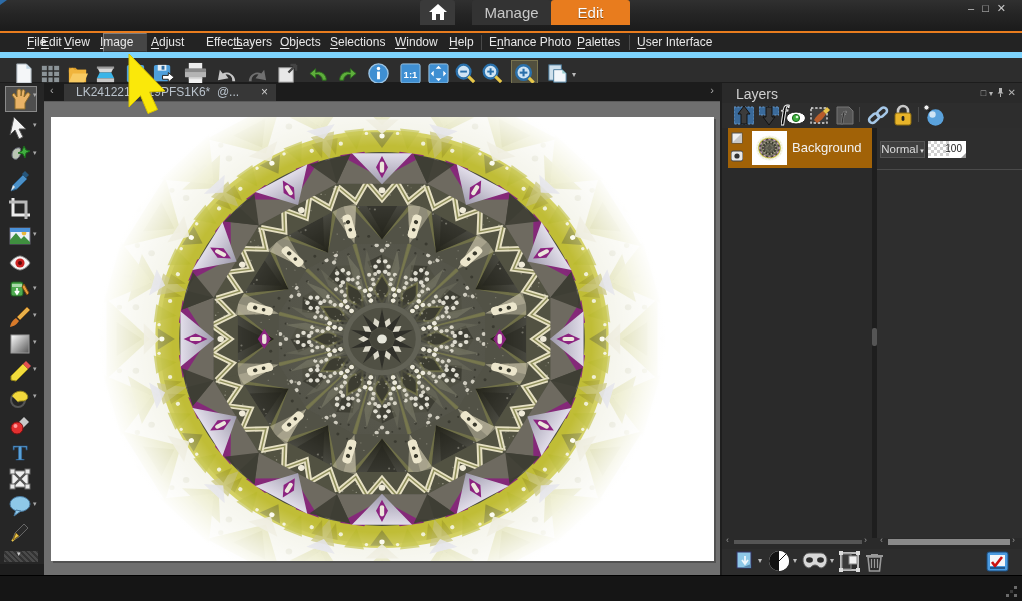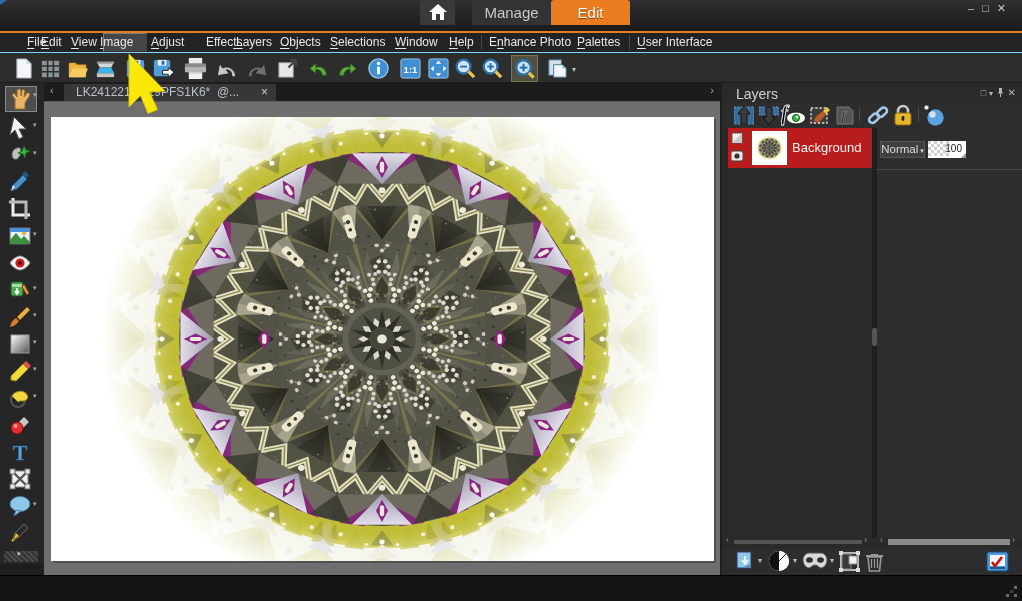--- a/index.html
+++ b/index.html
@@ -15,42 +15,42 @@
 #managetab{left:472px;width:79px;background:#333333;color:#c9c9c9}
 #edittab{left:551px;width:79px;background:#e87c1e;color:#fdfdfd;text-shadow:0 1px 1px #7a3a00}
 #winbtns{position:absolute;right:8px;top:2px;color:#c8c8c8;font-size:11px;letter-spacing:8px}
 #menubar{position:absolute;left:0;top:33px;width:1022px;height:19px;background:#232323;
 color:#e8e8e8;font-size:12px;letter-spacing:0}
 .mi{position:absolute;top:0px;height:19px;line-height:18px}
 .u{text-decoration:underline;text-underline-offset:2px}
 #imgbox{position:absolute;left:103px;top:0px;width:44px;height:19px;background:#464646;
 border:1px solid #7e7e7e;border-bottom-color:#333;border-right-color:#444}
 #toolbar{position:absolute;left:0;top:52px;width:1022px;height:31px;background:#2d2d2d;
-border-top:1px solid #7dd3fc;border-bottom:1px solid #1c1c1c}
+border-top:6px solid #7dd3fc;border-bottom:1px solid #1c1c1c}
 .tbi{position:absolute;top:4px;width:23px;height:23px}
 #lefttools{position:absolute;left:0;top:83px;width:44px;height:492px;background:#262626}
 .lti{position:absolute;left:8px;width:24px;height:24px}
 .ltarrow{position:absolute;left:33px;width:7px;height:5px;color:#aaa;font-size:7px;line-height:5px}
 #handsel{position:absolute;left:5px;top:3px;width:32px;height:26px;background:#4e4e4e;
 border:1px solid #8a8a8a}
 #canvaszone{position:absolute;left:44px;top:83px;width:676px;height:492px}
 #doctabbar{position:absolute;left:0;top:0;width:676px;height:18px;background:#1c1c1c}
 #doctab{position:absolute;left:20px;top:1px;width:212px;height:17px;background:#373737;
 color:#b9c2cb;font-size:12px;line-height:17px;padding-left:12px}
 #workspace{position:absolute;left:0;top:18px;width:676px;height:474px;background:#6f6f6f;
 border-top:1px solid #5c5c5c}
 #whitecanvas{position:absolute;left:7px;top:15px;width:663px;height:444px;background:#ffffff;
 overflow:hidden;box-shadow:2px 2px 0 rgba(30,30,30,0.35)}
 #panel{position:absolute;left:720px;top:83px;width:302px;height:492px;background:#2a2a2a;
 border-left:2px solid #1e1e1e}
 #paneltitle{position:absolute;left:14px;top:3px;color:#d0d0d0;font-size:14px}
 #panelctl{position:absolute;right:6px;top:4px;color:#b5b5b5;font-size:10px}
 #ptoolbar{position:absolute;left:0;top:20px;width:300px;height:25px;background:#2d2d2d}
 #layerlist{position:absolute;left:0;top:45px;width:300px;height:410px}
-#bluerow{position:absolute;left:6px;top:0px;width:144px;height:40px;background:#b91c1c}
+#bluerow{position:absolute;left:6px;top:0px;width:144px;height:40px;background:#a16207}
 #rightpart{position:absolute;left:155px;top:0px;width:145px;height:410px;background:#2e2e2e}
 #splitter{position:absolute;left:150px;top:0px;width:5px;height:410px;background:#1e1e1e}
 #normalbox{position:absolute;left:3px;top:13px;width:45px;height:17px;background:#3f3f3f;
 border:1px solid #555;color:#dcdcdc;font-size:11.5px;line-height:15px;text-align:center;white-space:nowrap}
 #opacbox{position:absolute;left:51px;top:13px;width:38px;height:17px;background:#ffffff;
 color:#222;font-size:10px;text-align:center;line-height:15px}
 #pscroll{position:absolute;left:0;top:455px;width:300px;height:10px}
 #pbottom{position:absolute;left:0;top:466px;width:300px;height:26px;background:#2d2d2d}
 #statusbar{position:absolute;left:0;top:575px;width:1022px;height:26px;background:#151515;
 border-top:1px solid #000}
@@ -64,21 +64,21 @@
    <path d="M9 0 L18 8 L15 8 L15 16 L11 16 L11 10 L7 10 L7 16 L3 16 L3 8 L0 8 Z" fill="#fff"></path>
       </svg></div>
  <div class="toptab" id="managetab">Manage</div>
  <div class="toptab" id="edittab">Edit</div>
  <div id="winbtns">–□✕</div>
 </div>
 <div id="orangeline"></div>
 <div id="menubar">
  <span class="mi" style="left:27px"><span class="u">F</span>ile</span>
  <span class="mi" style="left:41px"><span class="u">E</span>dit</span>
- <span class="mi" style="left:71px"><span class="u">V</span>iew</span>
+ <span class="mi" style="left:64px"><span class="u">V</span>iew</span>
  <span id="imgbox"></span>
  <span class="mi" style="left:100px"><span class="u">I</span>mage</span>
  <span class="mi" style="left:151px"><span class="u">A</span>djust</span>
  <span class="mi" style="left:206px">Effec<span class="u">t</span>s</span>
  <span class="mi" style="left:236px"><span class="u">L</span>ayers</span>
  <span class="mi" style="left:280px"><span class="u">O</span>bjects</span>
  <span class="mi" style="left:330px"><span class="u">S</span>elections</span>
  <span class="mi" style="left:395px"><span class="u">W</span>indow</span>
  <span class="mi" style="left:449px"><span class="u">H</span>elp</span>
  <span class="sep" style="left:481px"></span>

